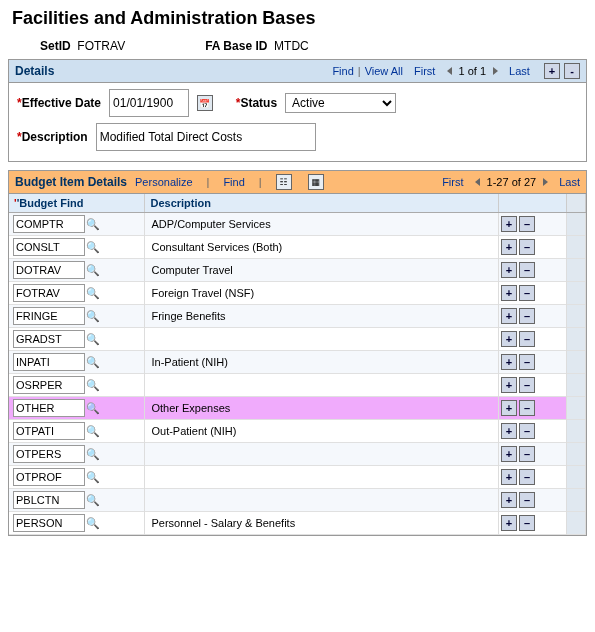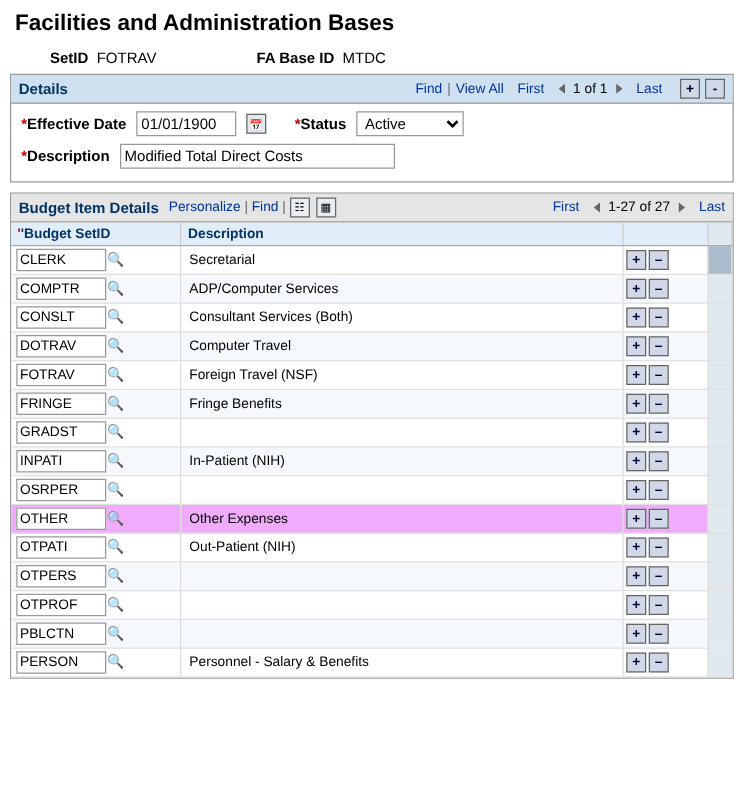--- a/index.html
+++ b/index.html
@@ -96,21 +96,21 @@
       gap: 8px;
     }
     .field-label {
       font-size: 12px;
       font-weight: bold;
       color: #000;
       white-space: nowrap;
     }
     .field-input {
       border: 1px solid #999;
-      padding: 1px 3px;
+      padding: 13px 3px;
       font-size: 12px;
       height: 20px;
     }
     .cal-icon {
       display: inline-block;
       width: 16px;
       height: 16px;
       background: #e0e8f0;
       border: 1px solid #666;
       cursor: pointer;
@@ -130,36 +130,36 @@
       align-items: center;
       margin-bottom: 4px;
       gap: 8px;
     }
     
     .budget-section {
       border: 1px solid #999;
       margin: 6px 8px 0 8px;
     }
     .budget-header {
-      background: #e5e5e5;
+      background: #fdba74;
       padding: 3px 6px;
       display: flex;
       align-items: center;
       gap: 8px;
       border-bottom: 1px solid #999;
     }
     .budget-header-title {
       font-weight: bold;
       color: #003366;
       font-size: 12px;
     }
     .budget-header-links {
       display: flex;
       align-items: center;
-      gap: 3px;
+      gap: 14px;
       font-size: 11px;
     }
     .budget-nav {
       display: flex;
       align-items: center;
       gap: 2px;
       margin-left: auto;
       font-size: 11px;
     }
     .icon-btn {
@@ -300,21 +300,21 @@
     <div class="field-row">
       <label class="field-label">
         <span style="color:#c00">*</span>Effective Date
       </label>
       <input class="field-input" type="text" value="01/01/1900" style="width: 80px;">
       <span class="cal-icon">📅</span>
       &nbsp;&nbsp;
       <label class="field-label">
         <span style="color:#c00">*</span>Status
       </label>
-      <select class="select-field" style="width:86px">
+      <select class="select-field" style="width:111px">
         <option>Active</option>
         <option>Inactive</option>
       </select>
     </div>
 
     <div class="desc-row">
       <label class="field-label">
         <span style="color:#c00">*</span>Description
       </label>
       <input class="field-input" type="text" style="width: 220px;" value="Modified Total Direct Costs">
@@ -346,42 +346,29 @@
       &nbsp;
       <span style="cursor:pointer;color:#003399;font-size:11px">Last</span>
     </div>
   </div>
 
   <div class="table-wrap">
     <table class="budget-table">
       <thead>
         <tr>
           <th style="width:100px">
-            <span style="color:#c00">'</span><span style="font-size:11px">'Budget SetID</span>
+            <span style="color:#c00">'</span><span style="font-size:11px">'Budget Find</span>
           </th>
           <th style="width:260px">Description</th>
           <th style="width:50px"></th>
           <th style="width:14px; padding:0; background:#e0e8f0;"></th>
         </tr>
       </thead>
       <tbody id="budget-tbody">
 
-      <tr style="background: rgb(255, 255, 255);">
-            <td style="padding: 2px 4px;"><input type="text" class="item-input" value="CLERK" style=""><span class="search-icon-btn">
-                <span class="magnify">🔍</span>
-              </span></td>
-            <td style="padding: 2px 6px; font-size: 11px;">Secretarial</td>
-            <td style="padding: 2px;">
-              <div class="actions-cell">
-                <span class="row-add-btn">+</span>
-                <span class="row-minus-btn">–</span>
-              </div>
-            </td>
-            <td style="padding: 0px; width: 14px; background: rgb(170, 187, 204); border-left: 1px solid rgb(170, 170, 170);"></td>
-          </tr>
           <tr style="background: rgb(245, 248, 252);">
             <td style="padding: 2px 4px;"><input type="text" class="item-input" value="COMPTR" style=""><span class="search-icon-btn">
                 <span class="magnify">🔍</span>
               </span></td>
             <td style="padding: 2px 6px; font-size: 11px;">ADP/Computer Services</td>
             <td style="padding: 2px;">
               <div class="actions-cell">
                 <span class="row-add-btn">+</span>
                 <span class="row-minus-btn">–</span>
               </div>

